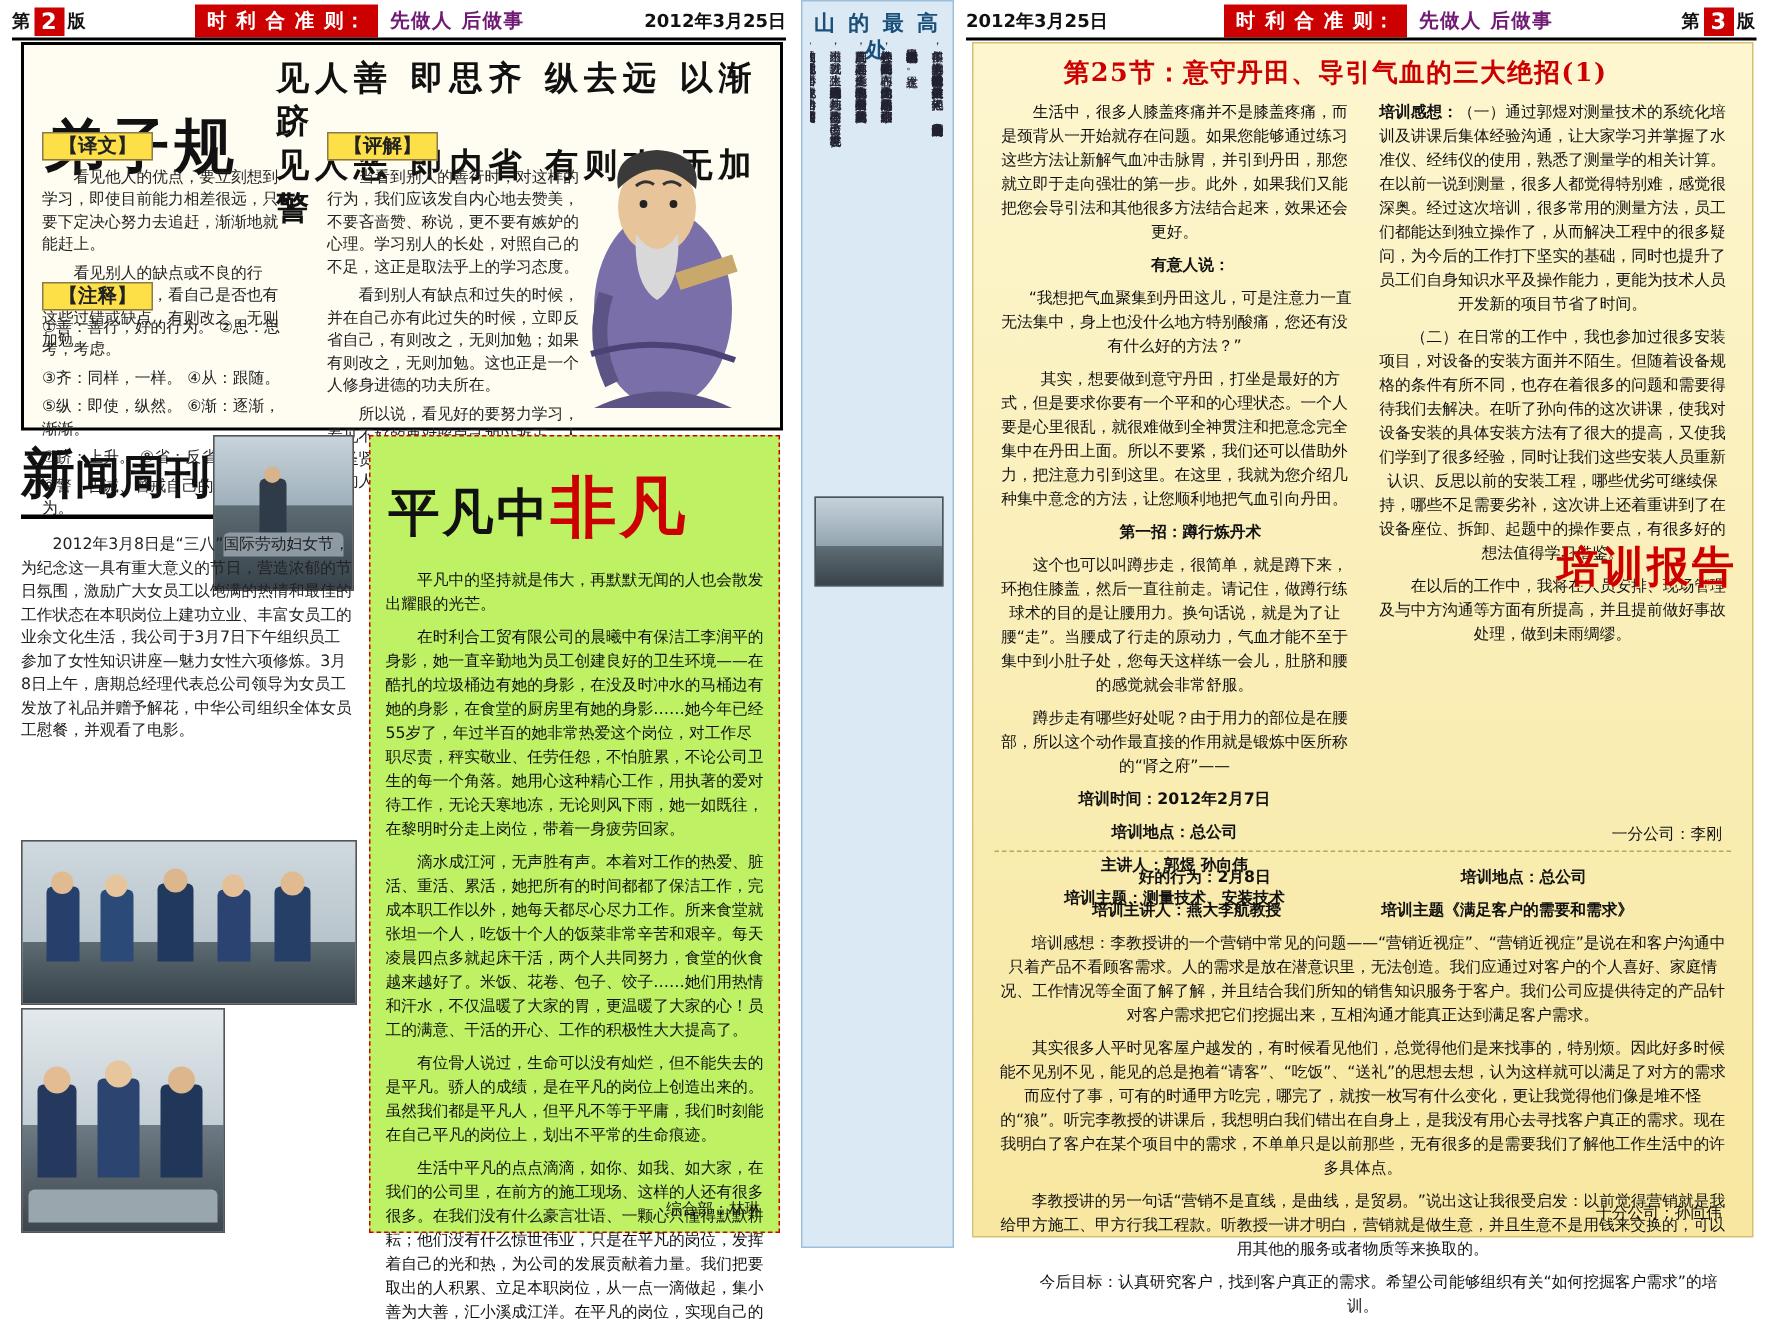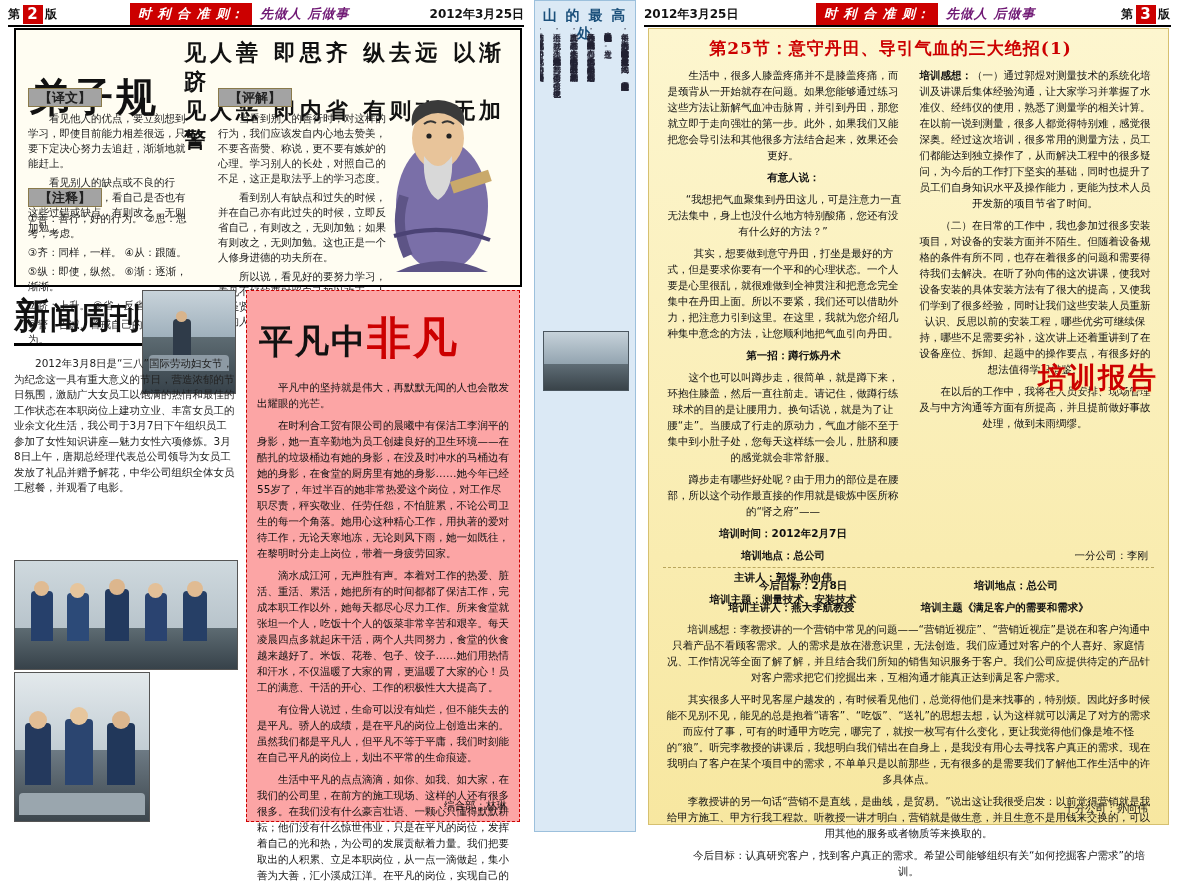--- a/index.html
+++ b/index.html
@@ -1,48 +1,48 @@
 <!DOCTYPE html>
 <html><head>
 <meta charset="utf-8">
 <style>
   html,body{margin:0;padding:0;background:#fff;}
   body{width:1177px;height:881px;font-family:"DejaVu Sans","Liberation Sans",sans-serif;color:#111;}
   .page{position:relative;width:1177px;height:881px;overflow:hidden;}
   .pgnum{display:flex;align-items:center;font-size:12px;font-weight:bold;letter-spacing:1px;}
   .pgnum .big{display:inline-block;background:#c00;color:#fff;font-size:15px;width:20px;height:19px;line-height:19px;text-align:center;margin:0 2px;font-weight:bold;}
-  .slogan{display:flex;align-items:center;font-style:italic;}
+  .slogan{display:flex;align-items:center;}
   .slogan .red{background:#c00;color:#fff;font-size:13px;font-weight:bold;padding:2px 8px;letter-spacing:1px;}
   .slogan .blk{color:#701a75;font-size:13px;font-weight:bold;padding:2px 8px;letter-spacing:1px;}
   .dateline{font-size:12px;font-weight:bold;}
 
   
   .left{position:absolute;left:0;top:0;width:530px;height:881px;}
   .left .topbar{position:absolute;left:8px;top:4px;width:516px;height:20px;display:flex;align-items:center;justify-content:space-between;}
   .rule{position:absolute;background:#000;}
 
   .dizigui{position:absolute;left:14px;top:28px;width:504px;height:255px;border:2px solid #000;background:#fffdf2;}
   .dz-title{position:absolute;left:14px;top:10px;font-size:40px;font-weight:bold;font-family:"DejaVu Serif","Liberation Serif",serif;letter-spacing:3px;margin-top:30px;}
   .dz-verse{position:absolute;left:168px;top:8px;width:330px;font-family:"DejaVu Serif","Liberation Serif",serif;font-weight:bold;font-size:22px;line-height:29px;letter-spacing:4px;}
-  .box-head{display:inline-block;background:#a3a3a3;border:1px solid #8a7a4a;font-size:13px;font-weight:bold;padding:1px 10px;font-family:"DejaVu Serif","Liberation Serif",serif;}
+  .box-head{display:inline-block;background:#fde047;border:1px solid #8a7a4a;font-size:13px;font-weight:bold;padding:1px 10px;font-family:"DejaVu Serif","Liberation Serif",serif;}
   .sec{position:absolute;font-size:10.5px;line-height:15px;color:#222;}
   .sec p{margin:4px 0 0 0;text-indent:2em;}
   .sage{position:absolute;right:6px;top:56px;width:150px;height:195px;}
 
   .news-week{position:absolute;left:14px;top:292px;width:218px;height:60px;}
   .nw-title{font-size:30px;font-weight:bold;font-family:"DejaVu Serif","Liberation Serif",serif;}
   .nw-title .xin{font-size:36px;}
   .nw-rule{height:3px;background:#000;width:180px;margin-top:2px;}
   .photo{position:absolute;background:#7b8794;border:1px solid #555;overflow:hidden;}
   .photo .sky{position:absolute;left:0;top:0;right:0;height:45%;background:linear-gradient(#c8d3da,#9fb0bc);}
   .photo .grd{position:absolute;left:0;bottom:0;right:0;height:55%;background:linear-gradient(#5d6b72,#37424a);}
   .photo .fig{position:absolute;background:#2f3b49;border-radius:4px 4px 0 0;}
   .cap-txt{position:absolute;font-size:10.5px;line-height:15.5px;text-indent:2em;color:#222;}
 
-  .feature{position:absolute;left:246px;top:290px;width:272px;height:530px;border:1px dashed #c00;background:#fca5a5;}
+  .feature{position:absolute;left:246px;top:290px;width:272px;height:530px;border:1px dashed #c00;background:#bef264;}
   .ft-title{position:absolute;left:12px;top:18px;font-size:34px;font-weight:bold;font-family:"DejaVu Serif","Liberation Serif",serif;letter-spacing:2px;}
   .ft-title .red{color:#c00;font-size:44px;}
   .ft-body{position:absolute;left:10px;top:88px;width:252px;font-size:10.5px;line-height:16px;color:#111;}
   .ft-body p{margin:0 0 6px 0;text-indent:2em;}
   .ft-sign{position:absolute;right:12px;bottom:8px;font-size:10.5px;}
 
   
   .mid{position:absolute;left:534px;top:0;width:100px;height:830px;background:#dbe9f5;border:1px solid #9cc0dc;}
   .mid-title{position:absolute;left:0;top:6px;width:100px;text-align:center;font-size:14px;font-weight:bold;color:#1a4f7a;font-family:"DejaVu Serif","Liberation Serif",serif;letter-spacing:2px;}
   .mid-body{position:absolute;left:5px;top:26px;width:90px;height:795px;font-size:8px;line-height:11px;color:#223;
@@ -241,21 +241,21 @@
         <p>在以后的工作中，我将在人员安排、现场管理及与中方沟通等方面有所提高，并且提前做好事故处理，做到未雨绸缪。</p>
       </div>
 
       <div class="train-title">培训报告</div>
 
       <div class="sign" style="right:20px;top:520px;">一分公司：李刚</div>
       <div class="hr-dash" style="left:14px;top:538px;width:491px;"></div>
 
       <div class="col" style="left:14px;top:548px;width:491px;">
         <p style="text-indent:0;">
-          <b>今后目标：2月8日</b>
+          <b>好的行为：2月8日</b>
           <span style="display:inline-block;width:120px"></span>
           <b>培训地点：总公司</b>
         </p>
         <p style="text-indent:0;">
           <b>培训主讲人：燕大李航教授</b>
           <span style="display:inline-block;width:60px"></span>
           <b>培训主题《满足客户的需要和需求》</b>
         </p>
         <p>培训感想：李教授讲的一个营销中常见的问题——“营销近视症”、“营销近视症”是说在和客户沟通中只着产品不看顾客需求。人的需求是放在潜意识里，无法创造。我们应通过对客户的个人喜好、家庭情况、工作情况等全面了解了解，并且结合我们所知的销售知识服务于客户。我们公司应提供待定的产品针对客户需求把它们挖掘出来，互相沟通才能真正达到满足客户需求。</p>
         <p>其实很多人平时见客屋户越发的，有时候看见他们，总觉得他们是来找事的，特别烦。因此好多时候能不见别不见，能见的总是抱着“请客”、“吃饭”、“送礼”的思想去想，认为这样就可以满足了对方的需求而应付了事，可有的时通甲方吃完，哪完了，就按一枚写有什么变化，更让我觉得他们像是堆不怪的“狼”。听完李教授的讲课后，我想明白我们错出在自身上，是我没有用心去寻找客户真正的需求。现在我明白了客户在某个项目中的需求，不单单只是以前那些，无有很多的是需要我们了解他工作生活中的许多具体点。</p>

